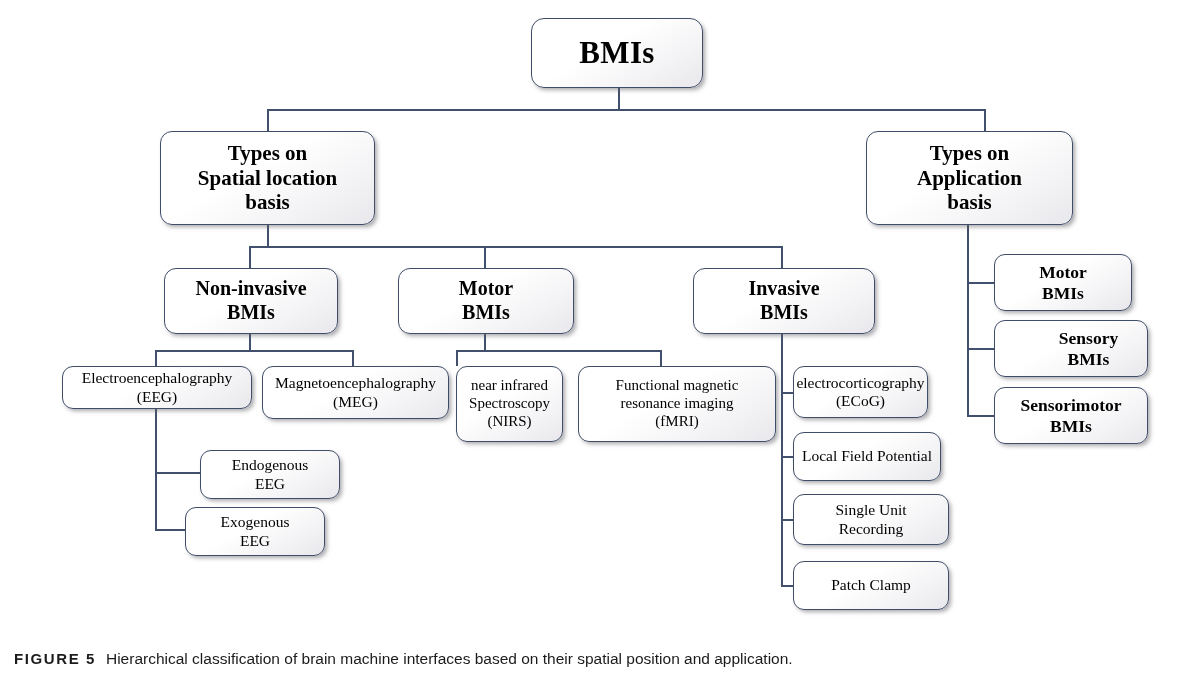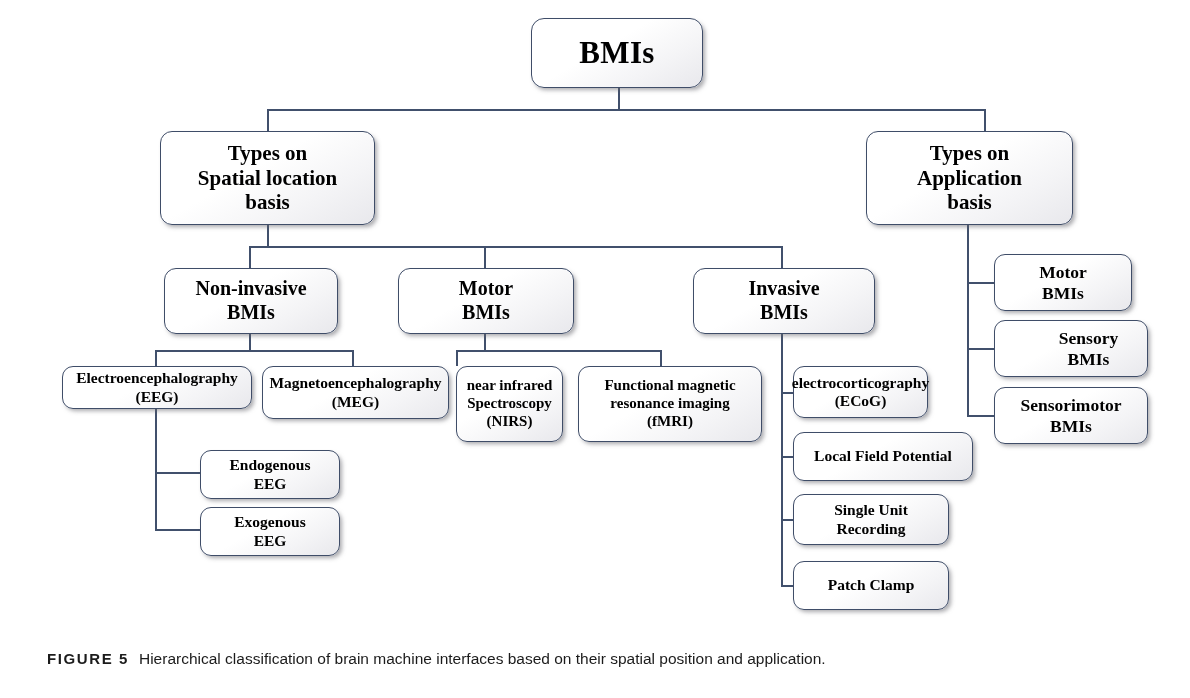--- a/index.html
+++ b/index.html
@@ -28,21 +28,21 @@
     text-align:center;
     color:#000000;
     line-height:1.18;
     padding:2px 4px;
     white-space:pre-line;
   }
   .node.bold{font-weight:bold;}
   .lvl0{font-size:31px;border-radius:13px;letter-spacing:0.3px;}
   .lvl1{font-size:21px;}
   .lvl2{font-size:20px;}
-  .leaf{font-size:15.5px;font-weight:bold;border-radius:11px;}
+  .leaf{font-size:15.5px;font-weight:normal;border-radius:11px;}
   .leaf-sm{font-size:15px;}
   .app{font-size:17.5px;font-weight:bold;border-radius:11px;}
 
   
   .ln{position:absolute;background:#41506c;}
   .lnv{width:2px;}
   .lnh{height:2px;}
 
   
   #caption{
@@ -52,21 +52,20 @@
     font-family:"Liberation Sans", sans-serif;
     font-size:15.5px;
     color:#1b1b1b;
     white-space:nowrap;
   }
   #caption .figlabel{
     font-weight:bold;
     letter-spacing:1.6px;
     font-size:15px;
     margin-right:10px;
-    margin-left:33px;
   }
 </style>
 </head>
 <body>
 
 <div id="figure">
 
   <div class="ln lnv" style="left:618px;top:88px;height:22px;"></div>
   <div class="ln lnh" style="left:267px;top:109px;width:719px;"></div>
   <div class="ln lnv" style="left:267px;top:109px;height:22px;"></div>
@@ -119,33 +118,33 @@
   <div class="node bold lvl2" style="left:693px;top:268px;width:182px;height:66px;">Invasive
 BMIs</div>
 
   <div class="node leaf" style="left:62px;top:366px;width:190px;height:43px;">Electroencephalography
 (EEG)</div>
   <div class="node leaf" style="left:262px;top:366px;width:187px;height:53px;">Magnetoencephalography
 (MEG)</div>
 
   <div class="node leaf" style="left:200px;top:450px;width:140px;height:49px;">Endogenous
 EEG</div>
-  <div class="node leaf" style="left:200px;top:507px;width:140px;height:49px;">Exogenous
+  <div class="node leaf" style="left:185px;top:507px;width:140px;height:49px;">Exogenous
 EEG</div>
 
   <div class="node leaf leaf-sm" style="left:456px;top:366px;width:107px;height:76px;">near infrared
 Spectroscopy
 (NIRS)</div>
-  <div class="node leaf leaf-sm" style="left:578px;top:366px;width:184px;height:76px;">Functional magnetic
+  <div class="node leaf leaf-sm" style="left:578px;top:366px;width:198px;height:76px;">Functional magnetic
 resonance imaging
 (fMRI)</div>
 
   <div class="node leaf" style="left:793px;top:366px;width:135px;height:52px;">electrocorticography
 (ECoG)</div>
-  <div class="node leaf" style="left:793px;top:432px;width:180px;height:49px;">Local Field Potential</div>
+  <div class="node leaf" style="left:793px;top:432px;width:148px;height:49px;">Local Field Potential</div>
   <div class="node leaf" style="left:793px;top:494px;width:156px;height:51px;">Single Unit
 Recording</div>
   <div class="node leaf" style="left:793px;top:561px;width:156px;height:49px;">Patch Clamp</div>
 
   <div class="node app" style="left:994px;top:254px;width:138px;height:57px;">Motor
 BMIs</div>
   <div class="node app" style="left:994px;top:320px;width:154px;height:57px;padding-left:39px;">Sensory
 BMIs</div>
   <div class="node app" style="left:994px;top:387px;width:154px;height:57px;">Sensorimotor
 BMIs</div>

